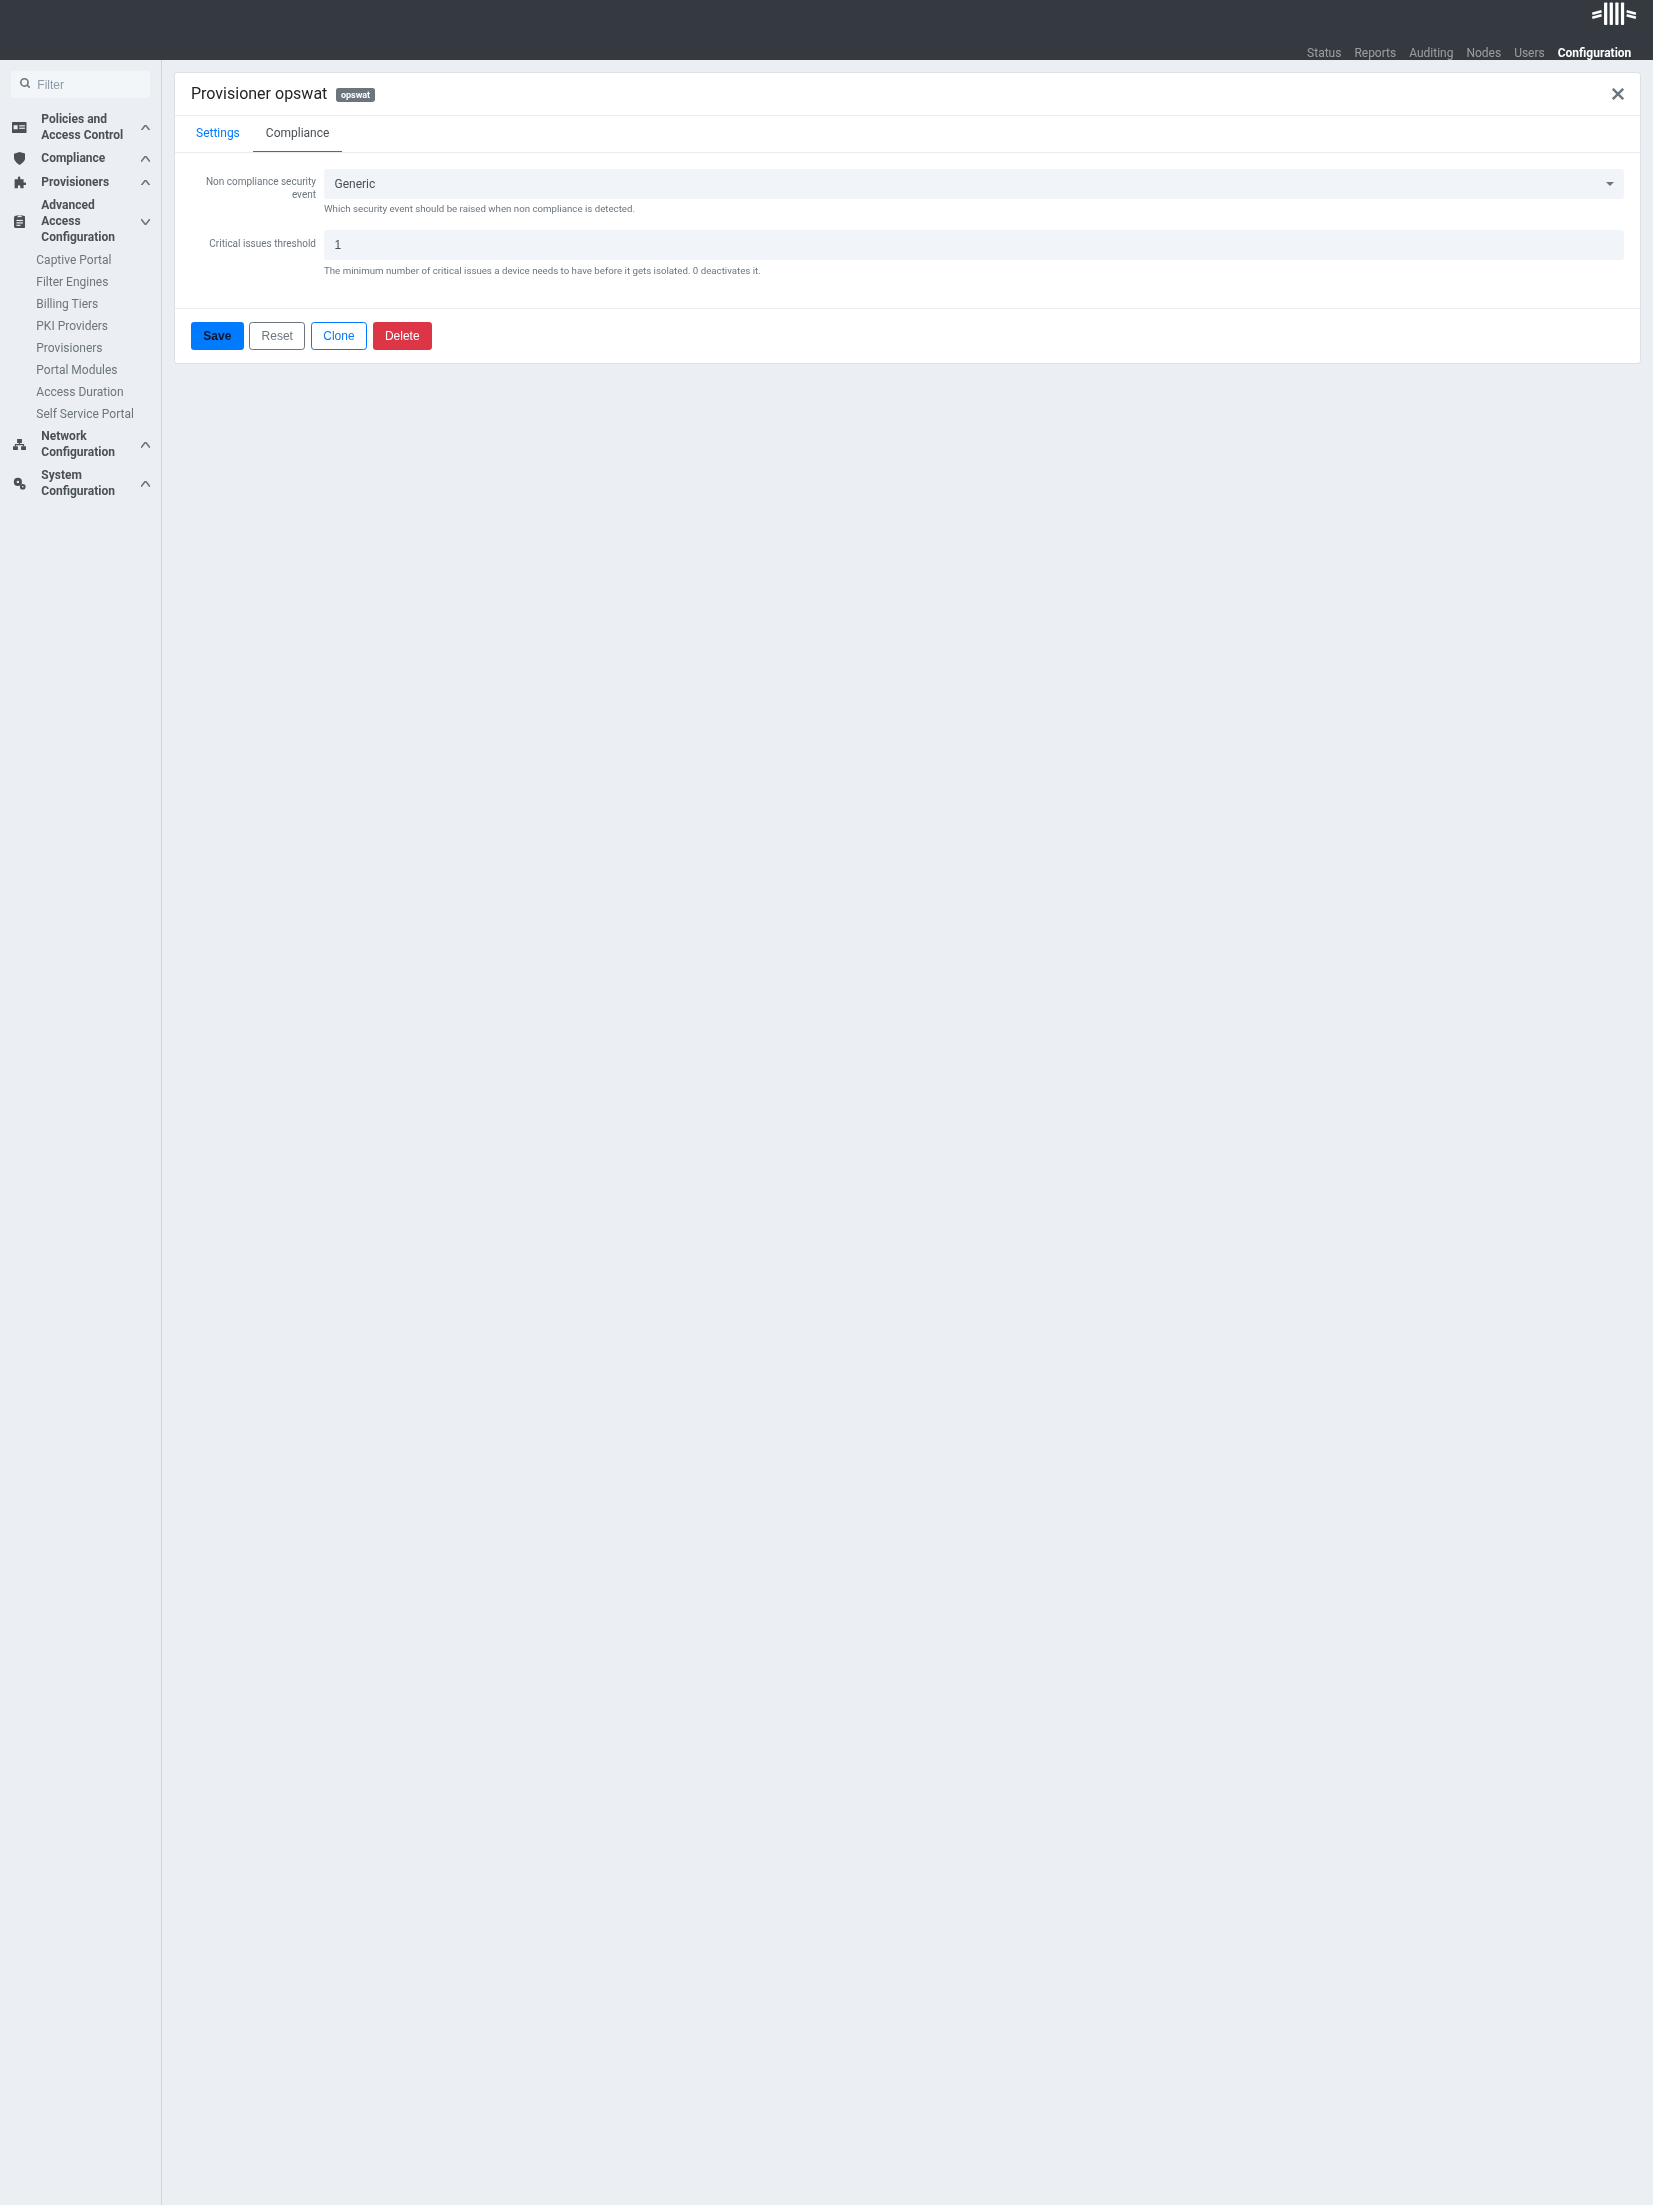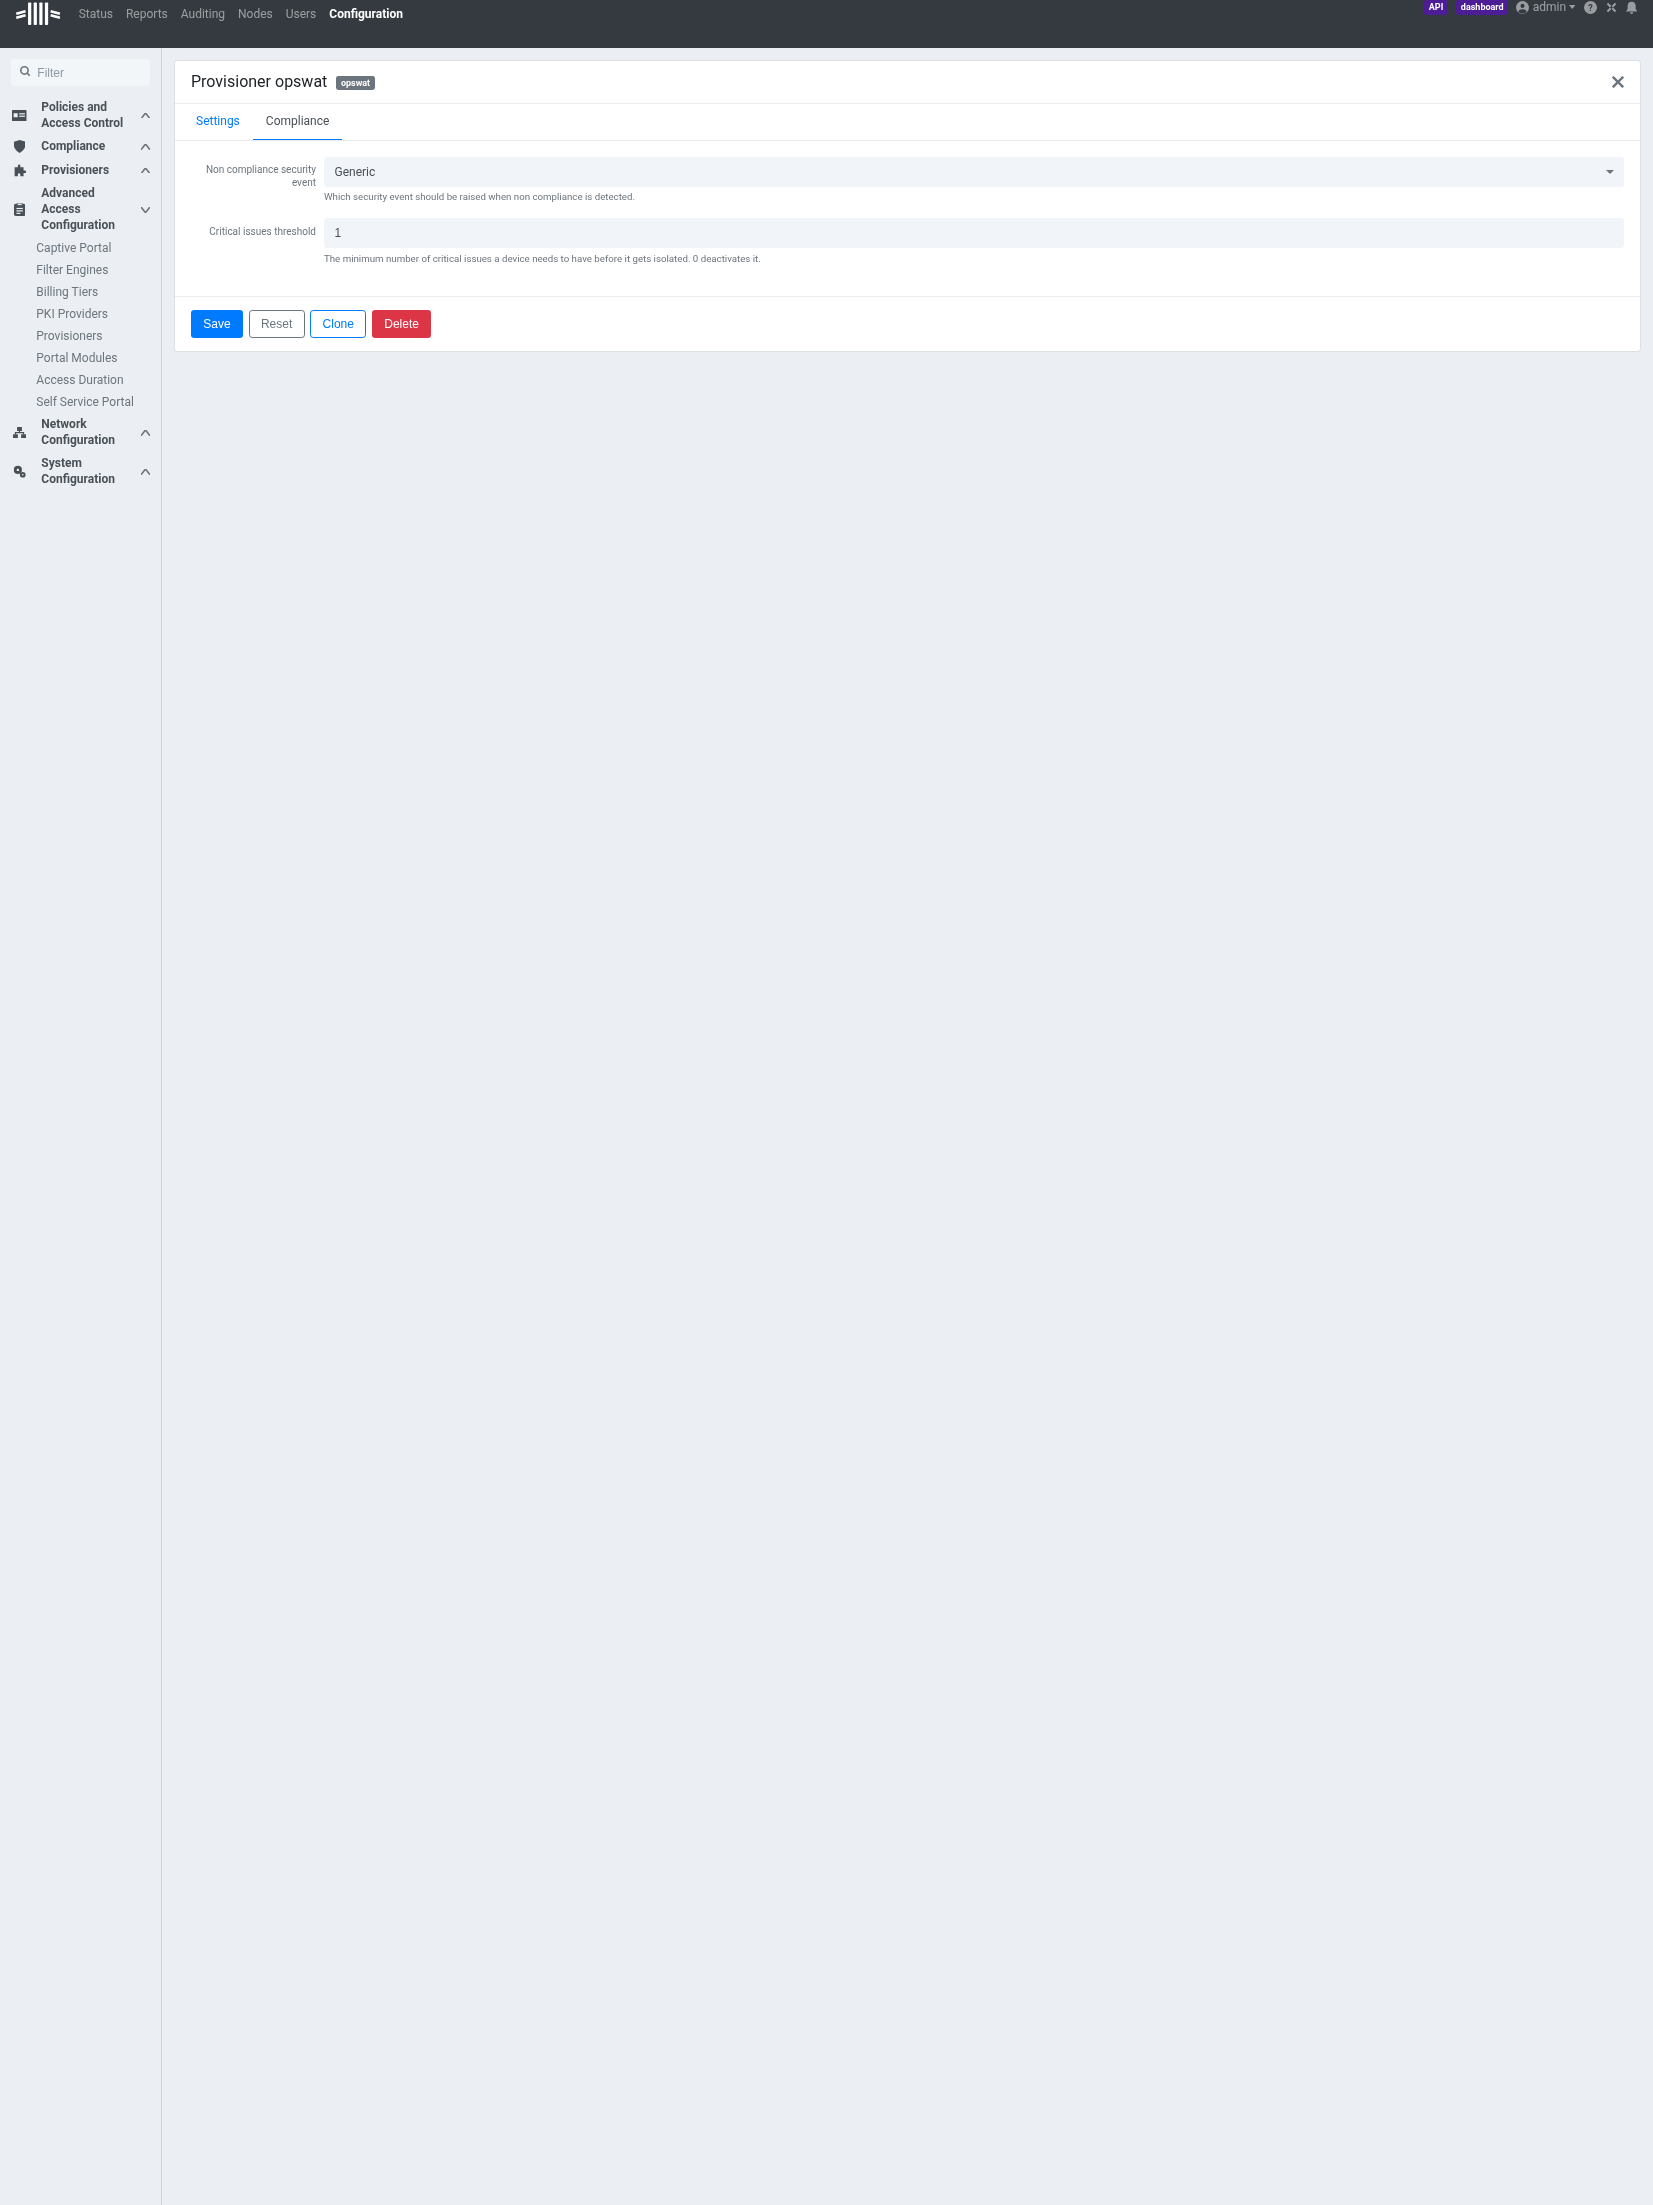--- a/index.html
+++ b/index.html
@@ -6,25 +6,26 @@
 body {
   font-family: -apple-system, BlinkMacSystemFont, "Segoe UI", Roboto, "Helvetica Neue", Arial, sans-serif;
   background: #ebeff3;
   font-size: 11.3px;
   color: #495057;
 }
 
 
 .navbar {
   background: #343a40;
-  height: 48px;
-  display: flex;
-  align-items: flex-start;
+  height: 60px;
+  display: flex;
+  align-items: flex-end;
   padding: 0 16px;
   gap: 12px;
+  flex-direction: column;
 }
 .logo svg { display: block; }
 .nav-links { display: flex; gap: 1.6px; }
 .nav-link {
   color: rgba(255,255,255,0.5);
   padding: 6.5px 5.7px;
   font-size: 12px;
   cursor: pointer;
   font-weight: 400;
 }
@@ -225,21 +226,21 @@
   display: flex;
   gap: 5.7px;
 }
 .btn {
   padding: 5.7px 11.3px;
   border-radius: 3.2px;
   font-size: 12px;
   cursor: pointer;
   border: 0.8px solid transparent;
 }
-.btn-primary { background: #007bff; color: #ffffff; }
+.btn-primary { background: #007bff; color: #0f172a; font-weight: bold; }
 .btn-outline-secondary { background: #fff; color: #6c757d; border: 0.8px solid #6c757d; }
 .btn-outline-primary { background: #fff; color: #007bff; border: 0.8px solid #007bff; }
 .btn-danger { background: #dc3545; color: #fff; }
 </style>
 </head>
 <body>
 
 <div class="navbar">
   <div class="logo">
     <svg width="45" height="27.4" viewBox="0 0 56 34">

